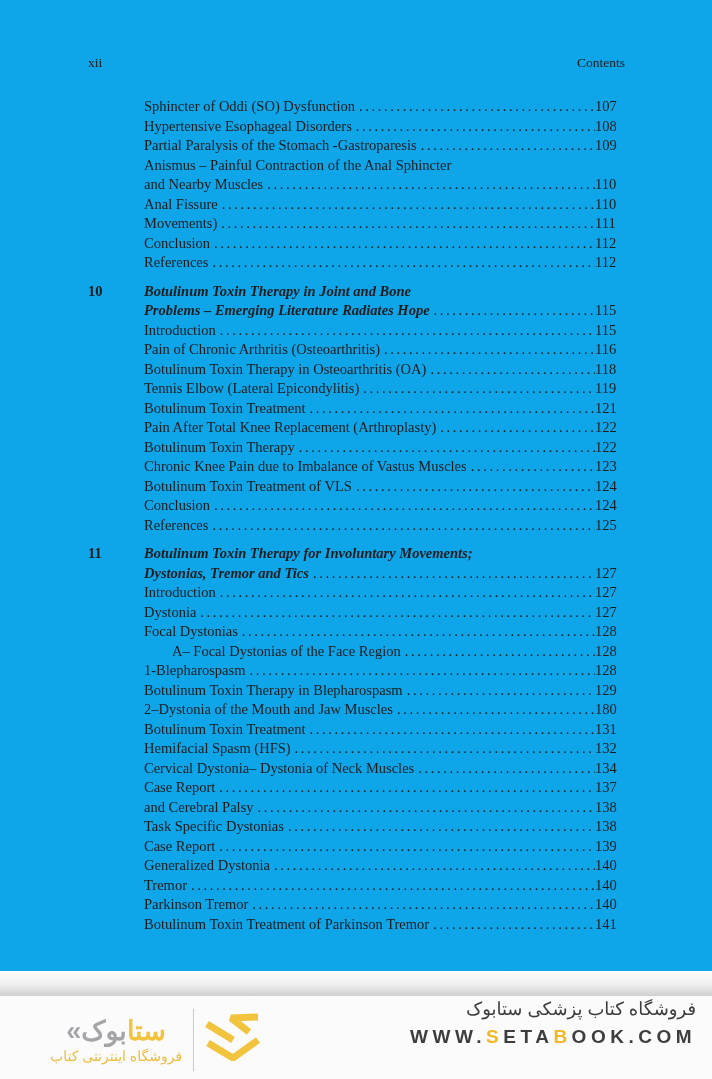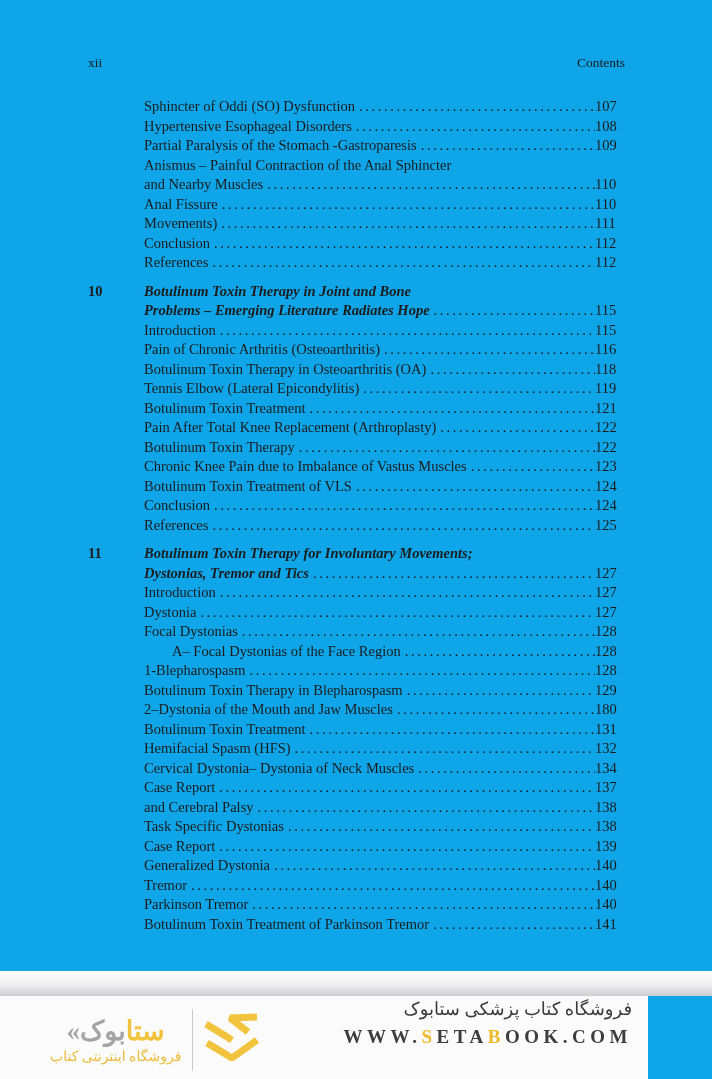--- a/index.html
+++ b/index.html
@@ -29,22 +29,22 @@
     letter-spacing:-0.5px; padding-left:4px; padding-right:3px; font-weight:normal;
   }
   .pg { flex:none; width:30px; text-align:left; }
 
   
   .shadow {
     position:absolute; left:0; top:971px; width:712px; height:25px;
     background:linear-gradient(to bottom,#ffffff 0%,#eeeeef 55%,#cfcfd2 100%);
   }
   .footer {
-    position:absolute; left:0; top:996px; width:648px; height:83px;
-    background:#fbfbfc; font-family:Liberation Serif, serif;
+    position:absolute; left:0; top:996px; width:712px; height:83px;
+    background:#fbfbfc; font-family:Liberation Sans, sans-serif;
   }
   .brand { position:absolute; left:50px; top:13px; display:flex; align-items:center; }
   .brand-text { text-align:center; margin-right:8px; }
   .wordmark { direction:rtl; font-size:27px; font-weight:bold; line-height:30px; white-space:nowrap; }
   .wm-start { color:#F2C33C; }
   .wm-end { color:#A5A5A7; }
   .wm-chev { color:#A5A5A7; unicode-bidi:isolate; direction:ltr; }
   .tagline { direction:rtl; font-size:14px; color:#EDBC3D; margin-top:2px; letter-spacing:0.3px; white-space:nowrap; }
   .brand-divider { width:1px; height:62px; background:#c9c9cb; margin:0 11px 0 3px; }
   .brand-icon { display:block; }

